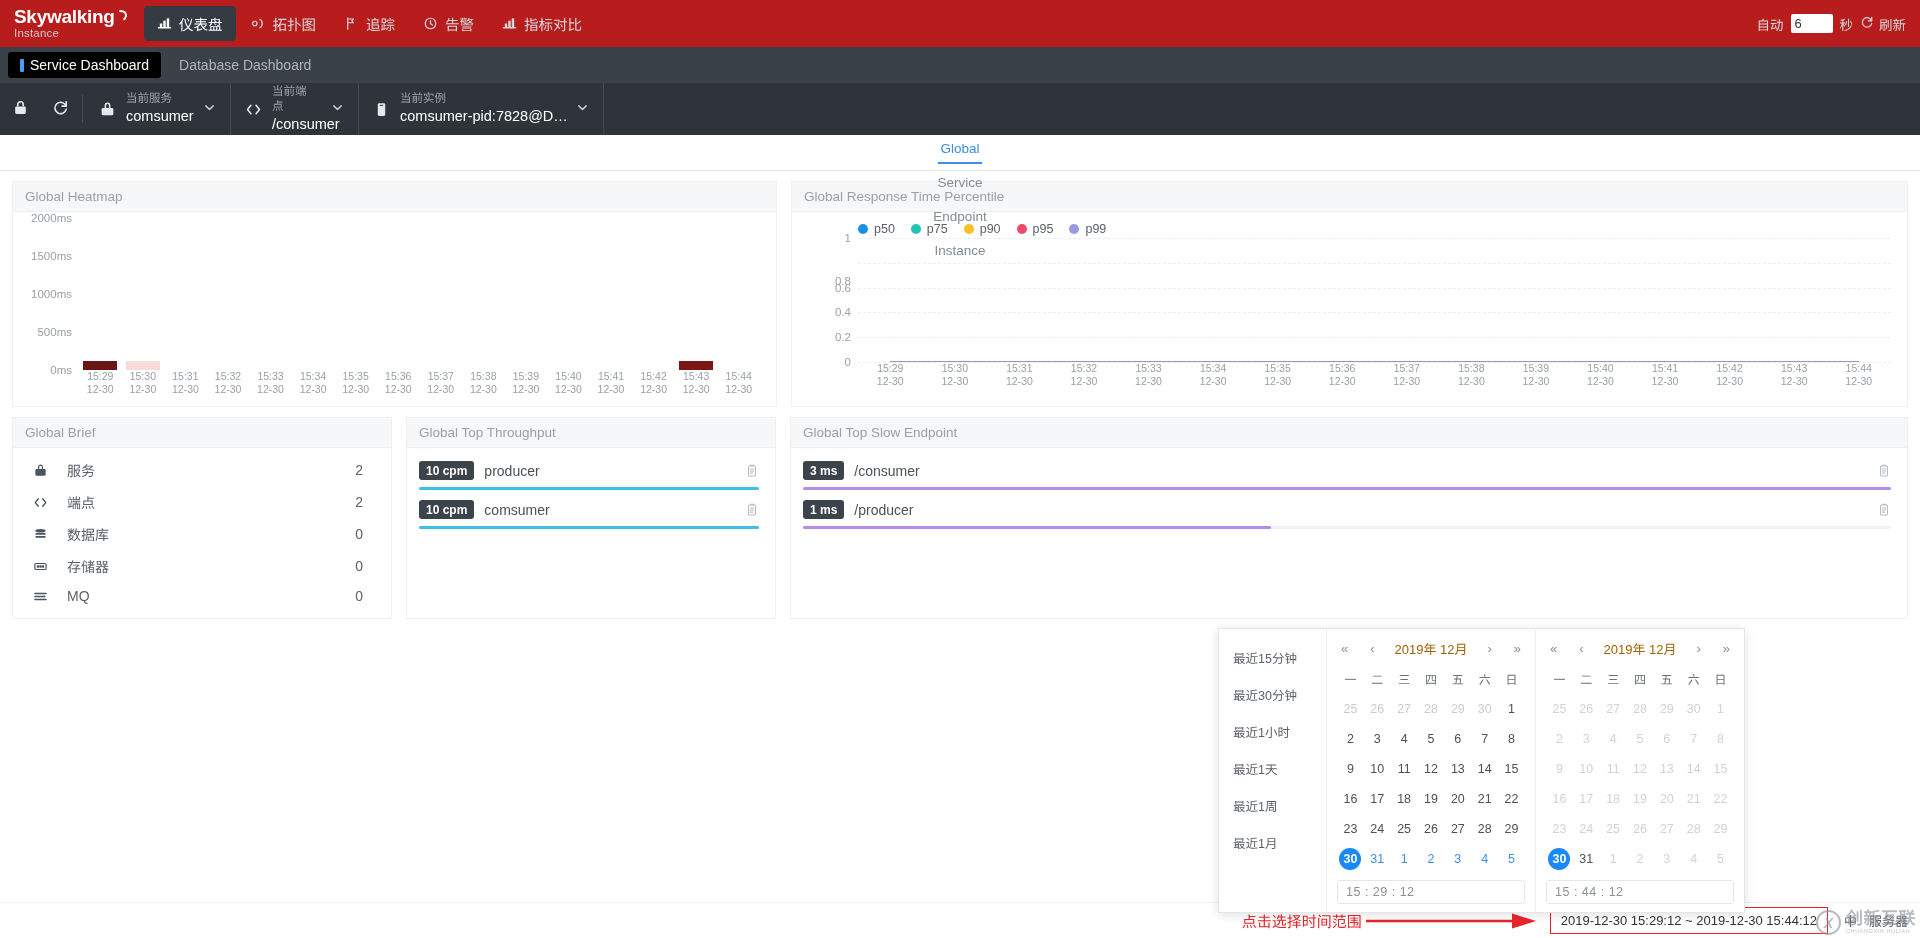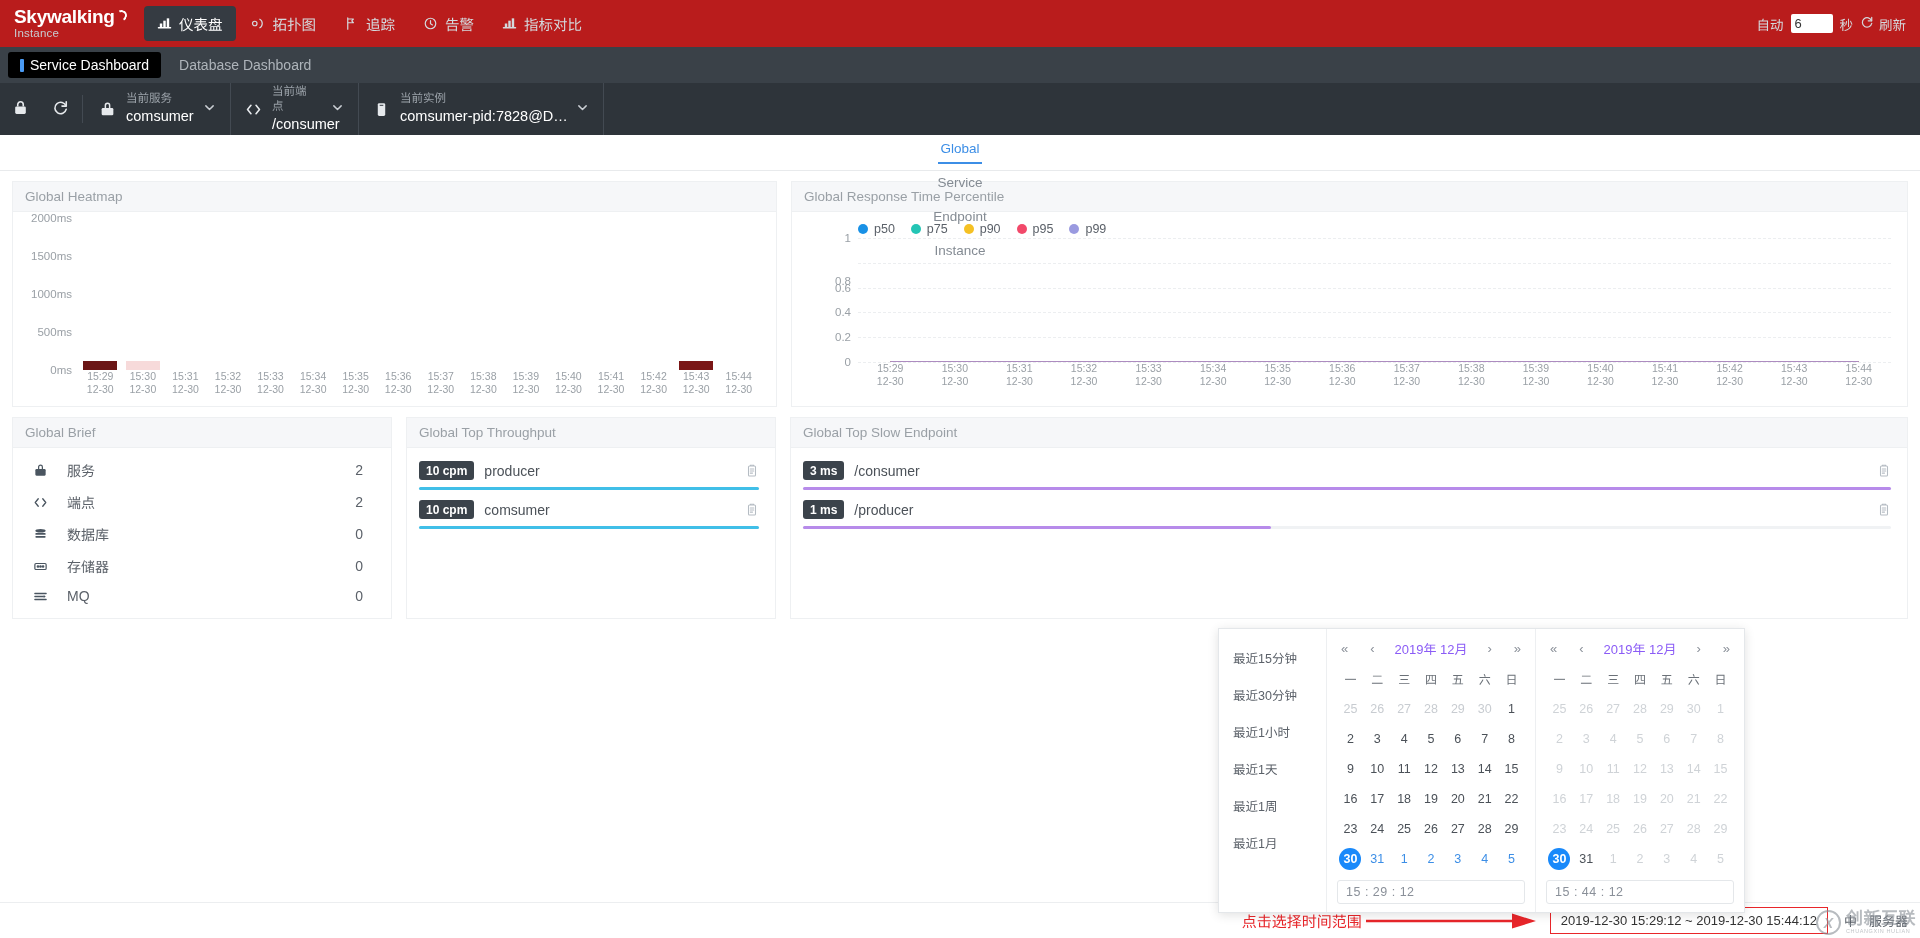--- a/index.html
+++ b/index.html
@@ -177,21 +177,21 @@
     padding:9px 14px; color:#5b6169; font-size:12.5px; cursor:pointer; white-space:nowrap;
   }
   .dp-cals { display:flex; flex:1; }
   .dp-cal { width:auto; flex:1; padding:8px 10px 8px; }
   .dp-cal + .dp-cal { border-left:1px solid #edeff1; }
   .dp-hdr {
     display:flex; align-items:center; justify-content:space-between;
     padding:2px 2px 8px; color:#5b6169;
   }
   .dp-nav { color:#8a9099; cursor:pointer; font-size:13px; padding:0 2px; user-select:none;}
-  .dp-title { font-size:13px; color:#8b5cf6; }
+  .dp-title { font-size:13px; color:#a16207; }
   .dp-grid { display:grid; grid-template-columns:repeat(7,1fr); }
   .dp-wd {
     text-align:center; color:#6b7178; font-size:12px; padding:4px 0 7px;
   }
   .dp-day {
     text-align:center; font-size:12.5px; color:#4b5158; padding:4px 0;
     cursor:pointer; line-height:20px; position:relative;
   }
   .dp-day span {
     display:inline-block; width:22px; height:22px; line-height:22px; border-radius:50%;

